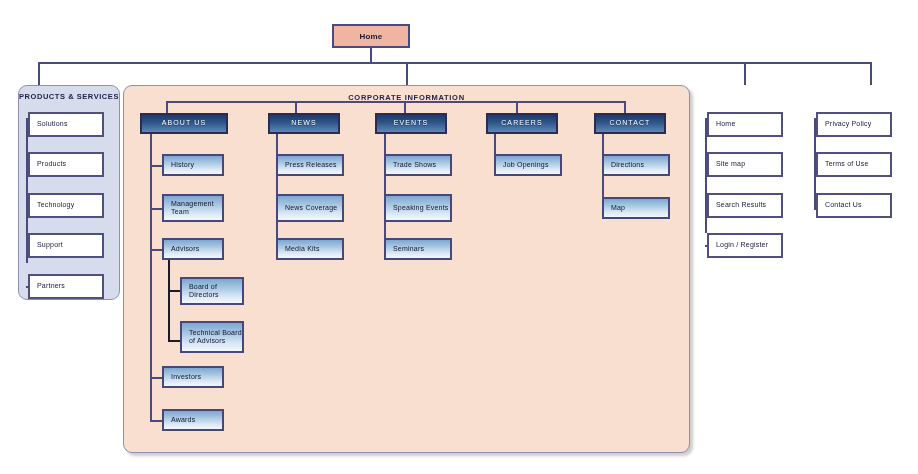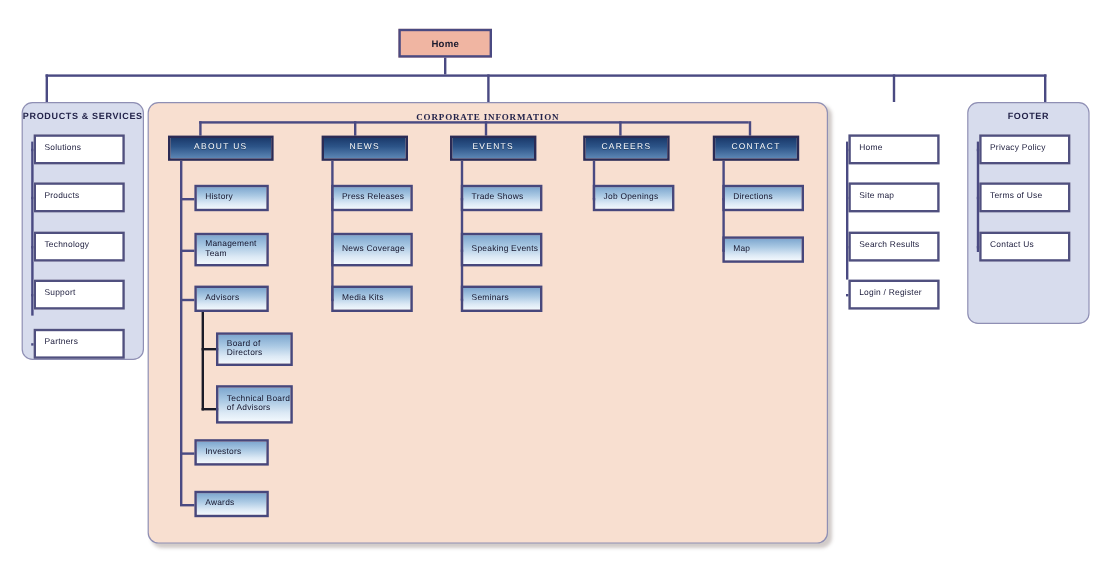--- a/index.html
+++ b/index.html
@@ -63,21 +63,20 @@
     text-align: center;
     font-size: 7.5px;
     font-weight: bold;
     color: #23234a;
     letter-spacing: .55px;
     line-height: 9px;
   }
   .group-title.peach-title {
     top: 7px;
     letter-spacing: .7px;
-    font-family: Liberation Serif, serif;
   }
 
   
   .node {
     position: absolute;
     box-sizing: border-box;
     display: flex;
     align-items: center;
     font-size: 7px;
     color: #1a1a3a;
@@ -277,23 +276,20 @@
   <div class="node white" style="left:707px; top:152px; width:76px; height:25px;">
     <span class="lbl">Site map</span>
   </div>
   <div class="node white" style="left:707px; top:193px; width:76px; height:25px;">
     <span class="lbl">Search Results</span>
   </div>
   <div class="node white" style="left:707px; top:233px; width:76px; height:25px;">
     <span class="lbl">Login / Register</span>
   </div>
 
-  <div class="group lav" style="left:806px; top:85px; width:102px; height:185px;">
-    <div class="group-title">FOOTER</div>
-  </div>
   <div class="line v" style="left:814px; top:118px; height:92px;"></div>
   <div class="line h" style="left:814px; top:124px; width:12px;"></div>
   <div class="line h" style="left:814px; top:164px; width:12px;"></div>
   <div class="line h" style="left:814px; top:205px; width:12px;"></div>
 
   <div class="node white" style="left:816px; top:112px; width:76px; height:25px;">
     <span class="lbl">Privacy Policy</span>
   </div>
   <div class="node white" style="left:816px; top:152px; width:76px; height:25px;">
     <span class="lbl">Terms of Use</span>

